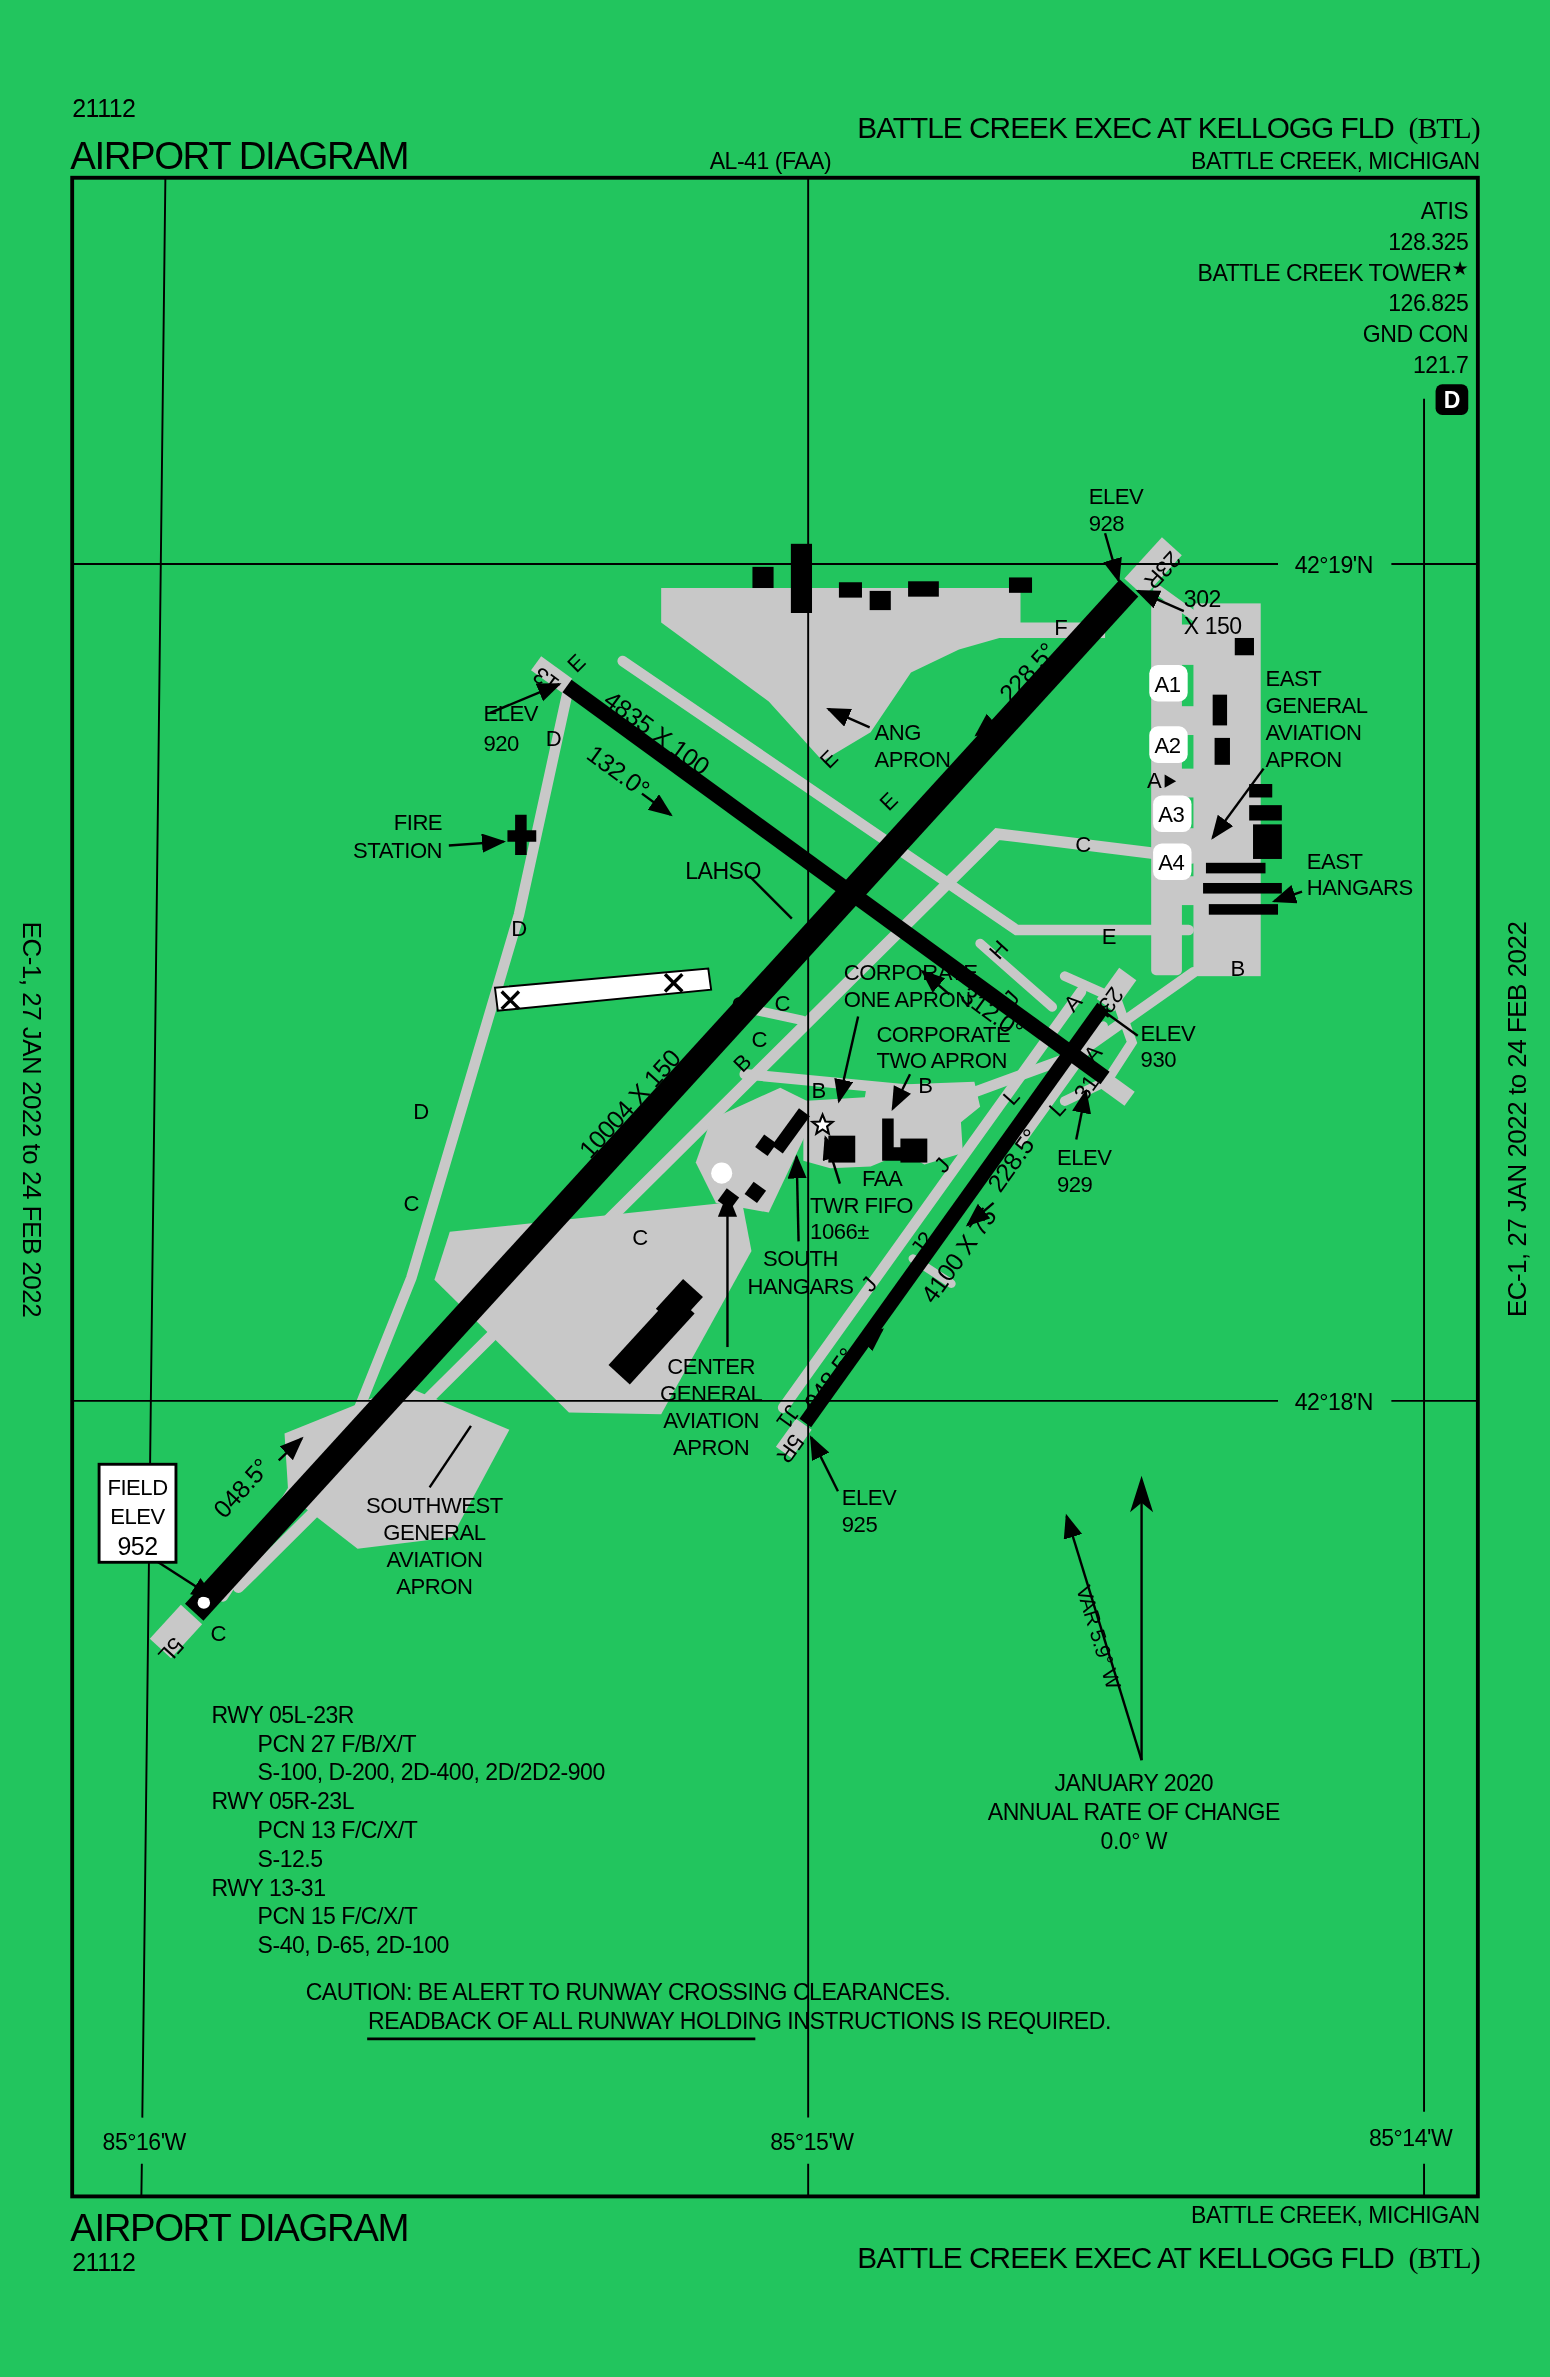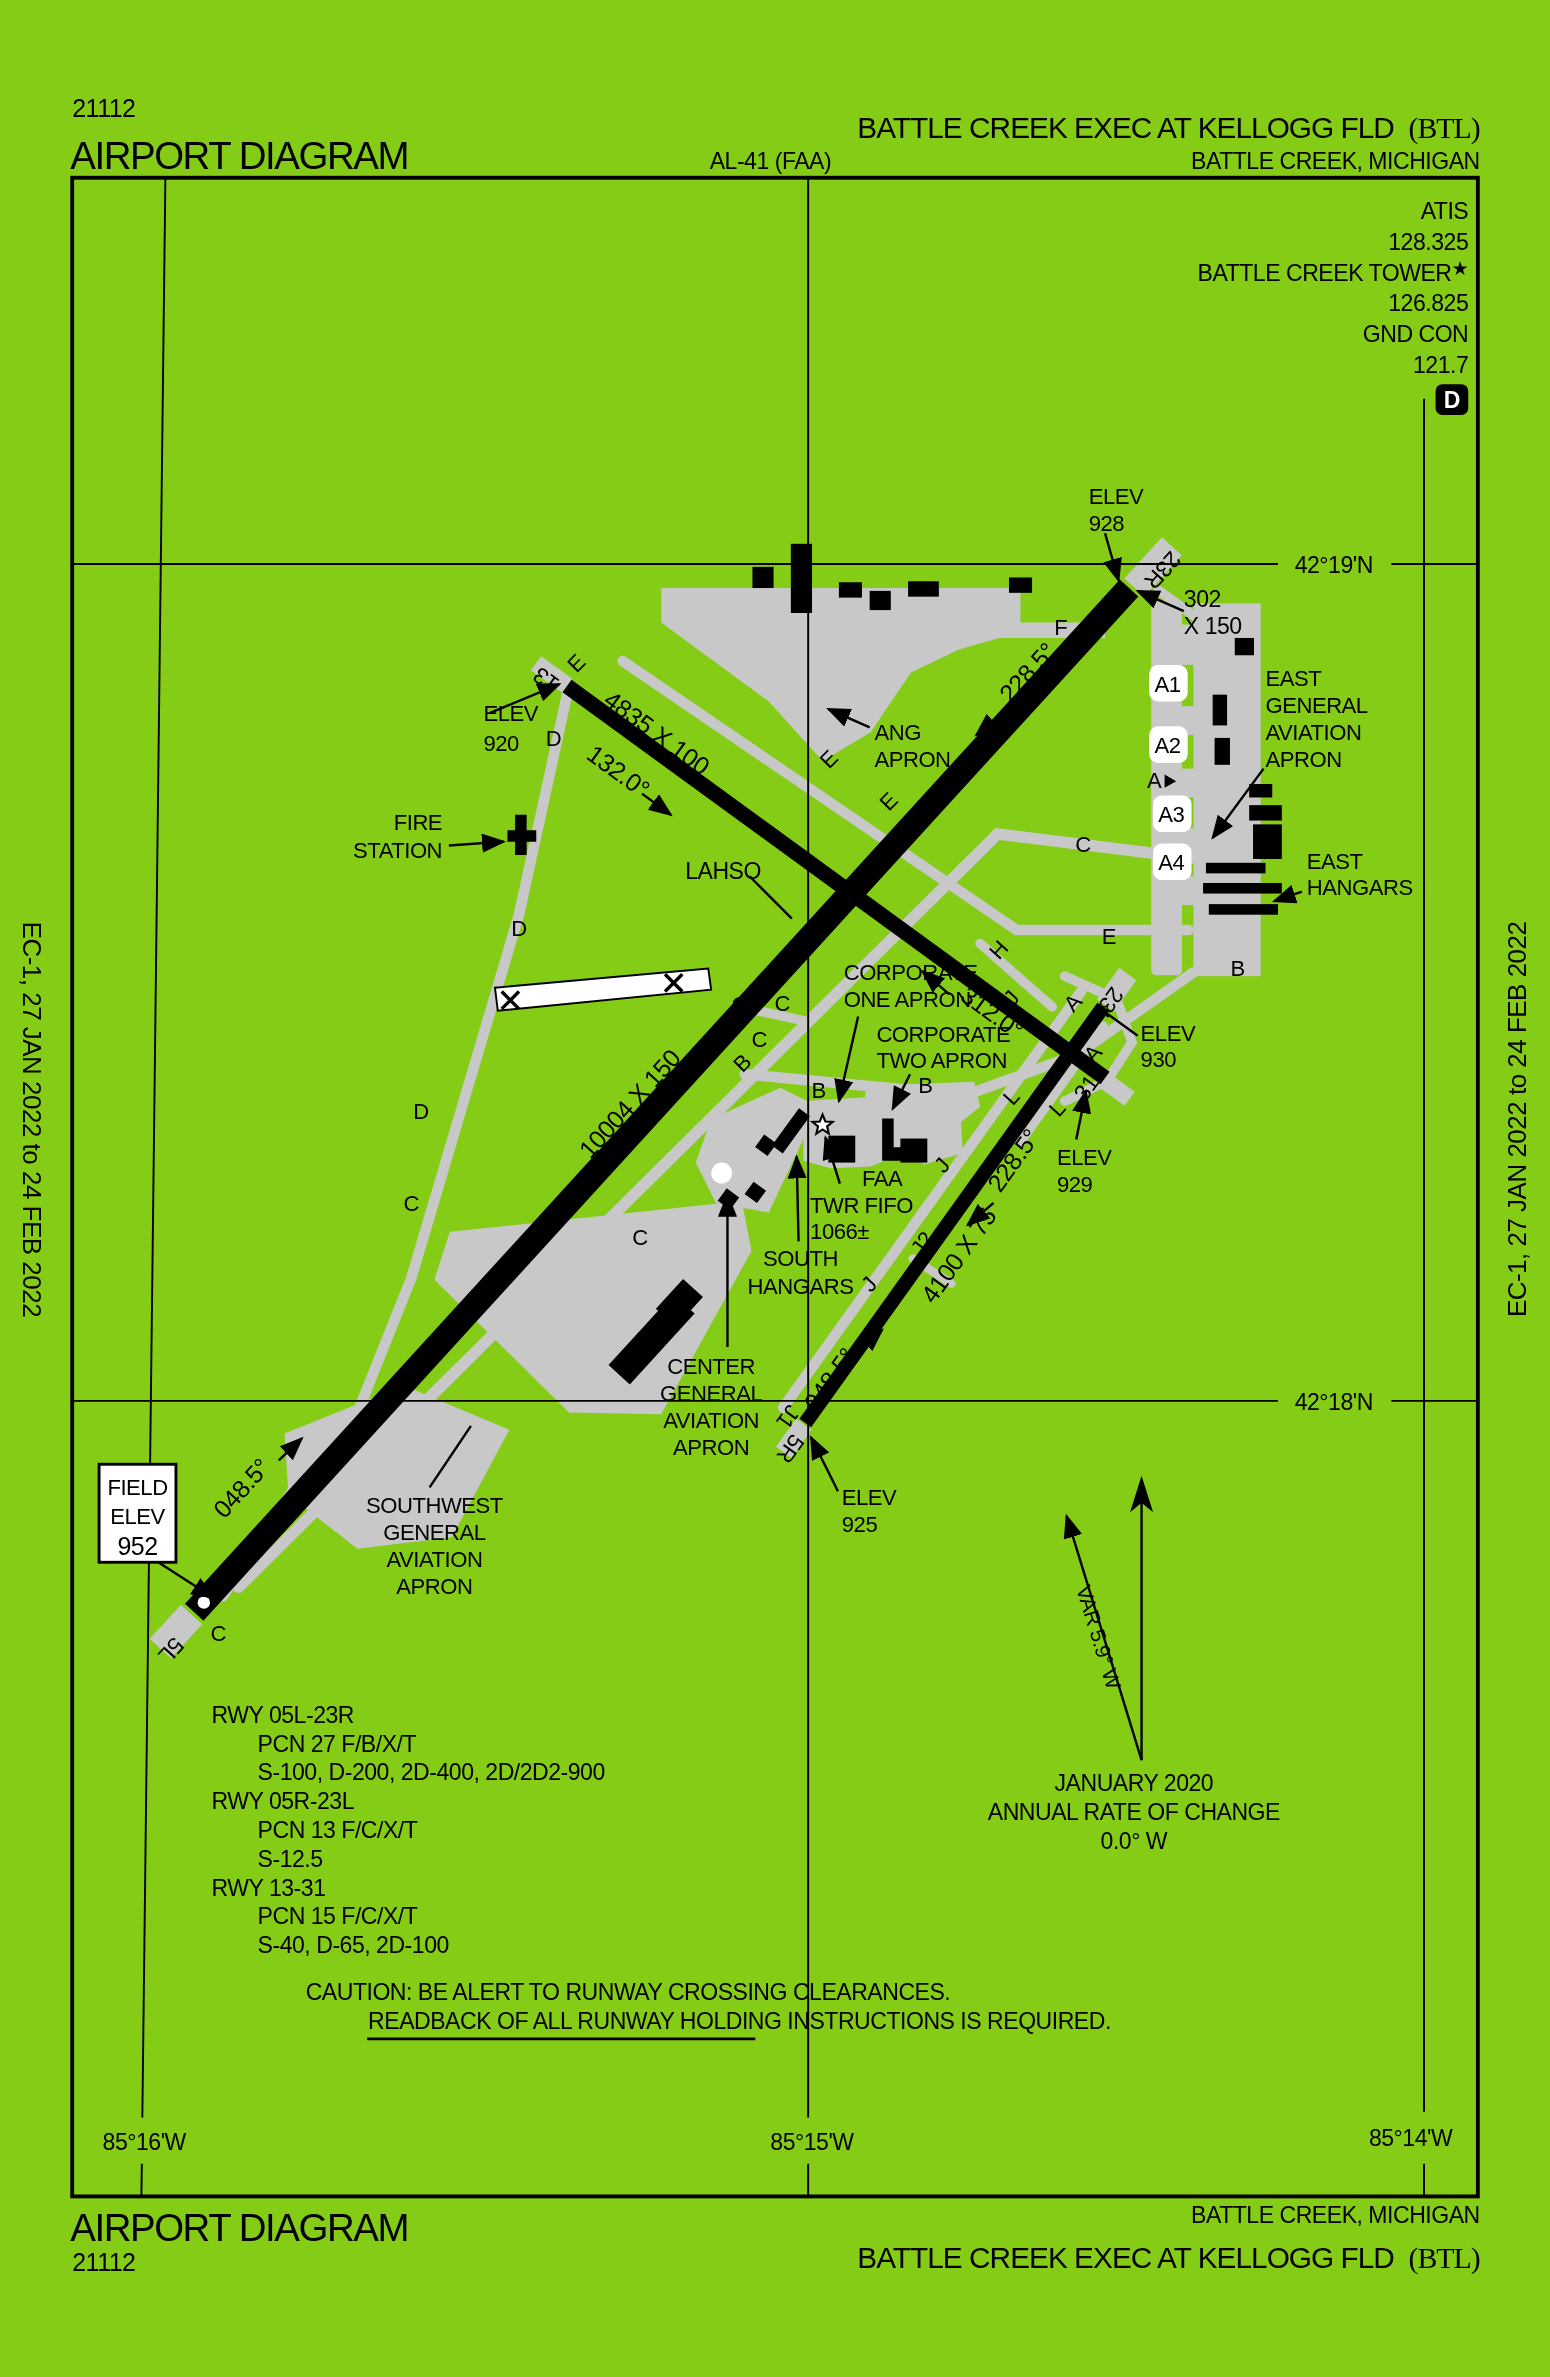--- a/index.html
+++ b/index.html
@@ -1,16 +1,16 @@
 <!DOCTYPE html>
 <html><head>
 <meta charset="utf-8">
 <style>
   html,body{margin:0;padding:0;background:#fff;}
-  .page{width:1551px;height:2378px;position:relative;background:#84cc16;}
+  .page{width:1551px;height:2378px;position:relative;background:#22c55e;}
   svg{display:block;}
   text{font-family:"Liberation Sans","DejaVu Sans",sans-serif;fill:#000;letter-spacing:-0.5px;}
   .t20{font-size:20px}.t22{font-size:22px}.t23{font-size:23px}.t24{font-size:24px}
   .t26{font-size:26px}.t27{font-size:27px}.t31{font-size:31px;letter-spacing:-1px}
   .t40{font-size:40px;letter-spacing:-1.5px}
   .ser{font-family:"Liberation Serif","DejaVu Serif",serif;}
   .mid{text-anchor:middle}.end{text-anchor:end}
   .ln{stroke:#000;stroke-width:2.5;fill:none}
   .thin{stroke:#000;stroke-width:2;fill:none}
   .twy{stroke:#c8c8c8;fill:none;stroke-linecap:round}

